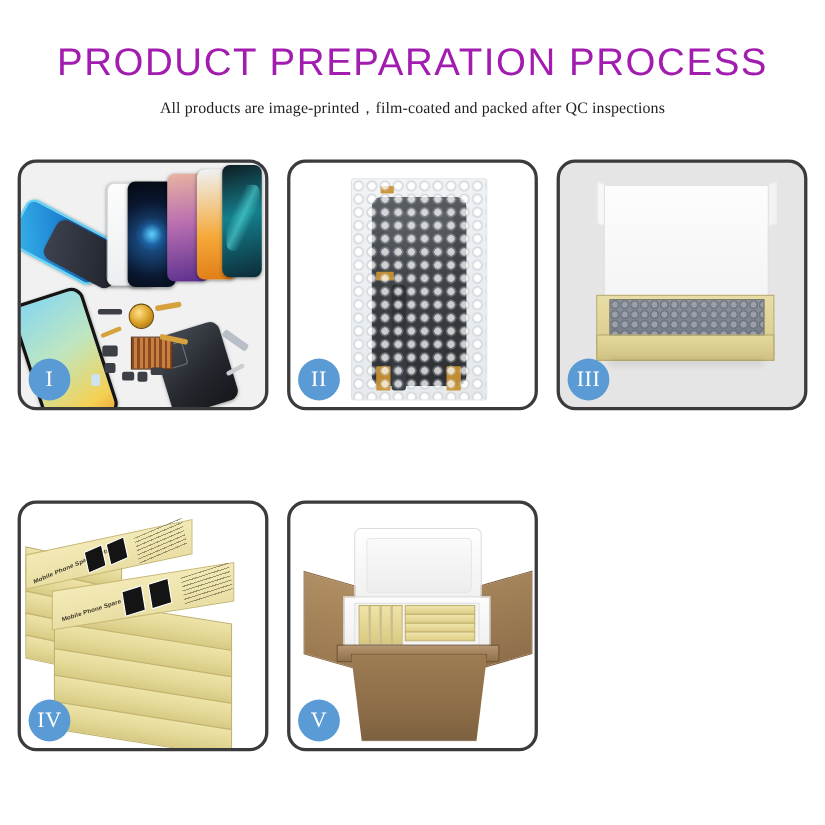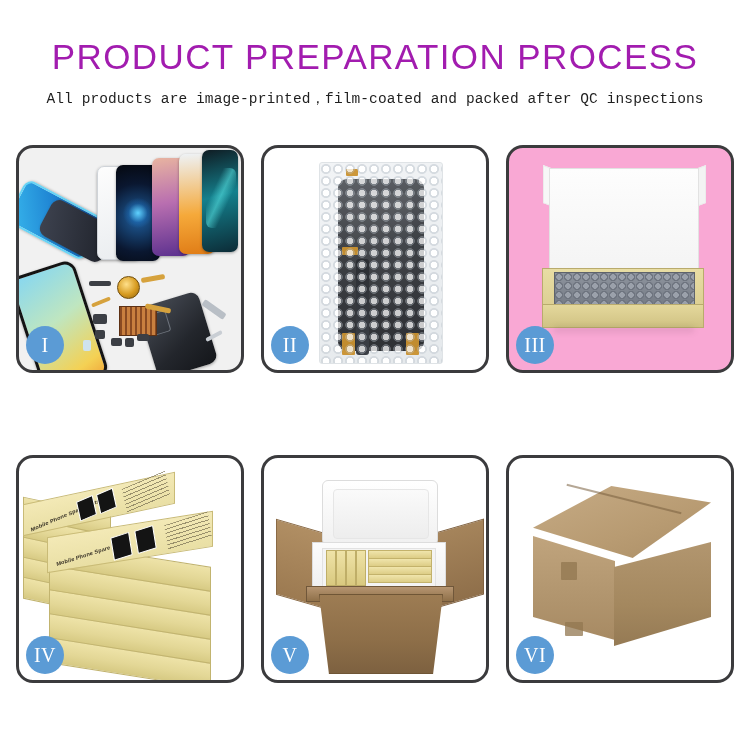--- a/index.html
+++ b/index.html
@@ -26,21 +26,21 @@
     font-family: "Liberation Sans", sans-serif;
     font-size: 35px;
     font-weight: 400;
     letter-spacing: 1.4px;
     color: #a21caf;
     line-height: 1.1;
     margin: 0;
     white-space: nowrap;
   }
   .subtitle {
-    font-family: Liberation Mono, monospace;
+    font-family: Liberation Serif, serif;
     font-size: 14.5px;
     font-weight: 400;
     color: #1f1f1f;
     margin: 12px 0 0 0;
     letter-spacing: .1px;
     white-space: nowrap;
   }
 
   
   .grid {
@@ -212,21 +212,21 @@
     background:
       radial-gradient(circle at 6px 6px, rgba(255,255,255,.75) 0 3px, rgba(190,198,206,.35) 3.4px 4.6px, transparent 5px);
     background-size:12px 12px;
     pointer-events:none;
   }
   .tape{
     position:absolute; background:#c9912f; border-radius:1px; opacity:.95;
   }
 
   
-  .p3 { background:#f9a8d4; }
+  .p3 { background:#e5e5e5; }
   .box3-lid{
     position:absolute; left:40px; top:20px; width:148px; height:114px;
     background:linear-gradient(180deg,#fdfdfd 0%,#f3f3f3 100%);
     border:1px solid #e2e2e2;
   }
   .box3-lid-flapL{
     position:absolute; left:34px; top:20px; width:14px; height:36px;
     background:#f7f7f7; transform:skewY(20deg); border:1px solid #ececec;
   }
   .box3-lid-flapR{
@@ -491,25 +491,14 @@
       <div class="ybar-h" style="left:104px;top:92px;width:62px;height:7px;"></div>
       <div class="ybar-h" style="left:104px;top:100px;width:62px;height:7px;"></div>
       <div class="ybar-h" style="left:104px;top:108px;width:62px;height:7px;"></div>
       <div class="ybar-h" style="left:104px;top:116px;width:62px;height:7px;"></div>
       <div class="v-rim"></div>
       <div class="v-body"></div>
     </div>
     <div class="badge">V</div>
   </div>
 
-  <div class="panel p6">
-    <div class="panel-stage">
-      <div class="c-top"></div>
-      <div class="c-seam"></div>
-      <div class="c-left"></div>
-      <div class="c-right"></div>
-      <div class="c-tape" style="left:52px;top:104px;width:16px;height:18px;"></div>
-      <div class="c-tape" style="left:56px;top:164px;width:18px;height:14px;"></div>
-    </div>
-    <div class="badge">VI</div>
-  </div>
 
 </div>
 
 </body></html>

